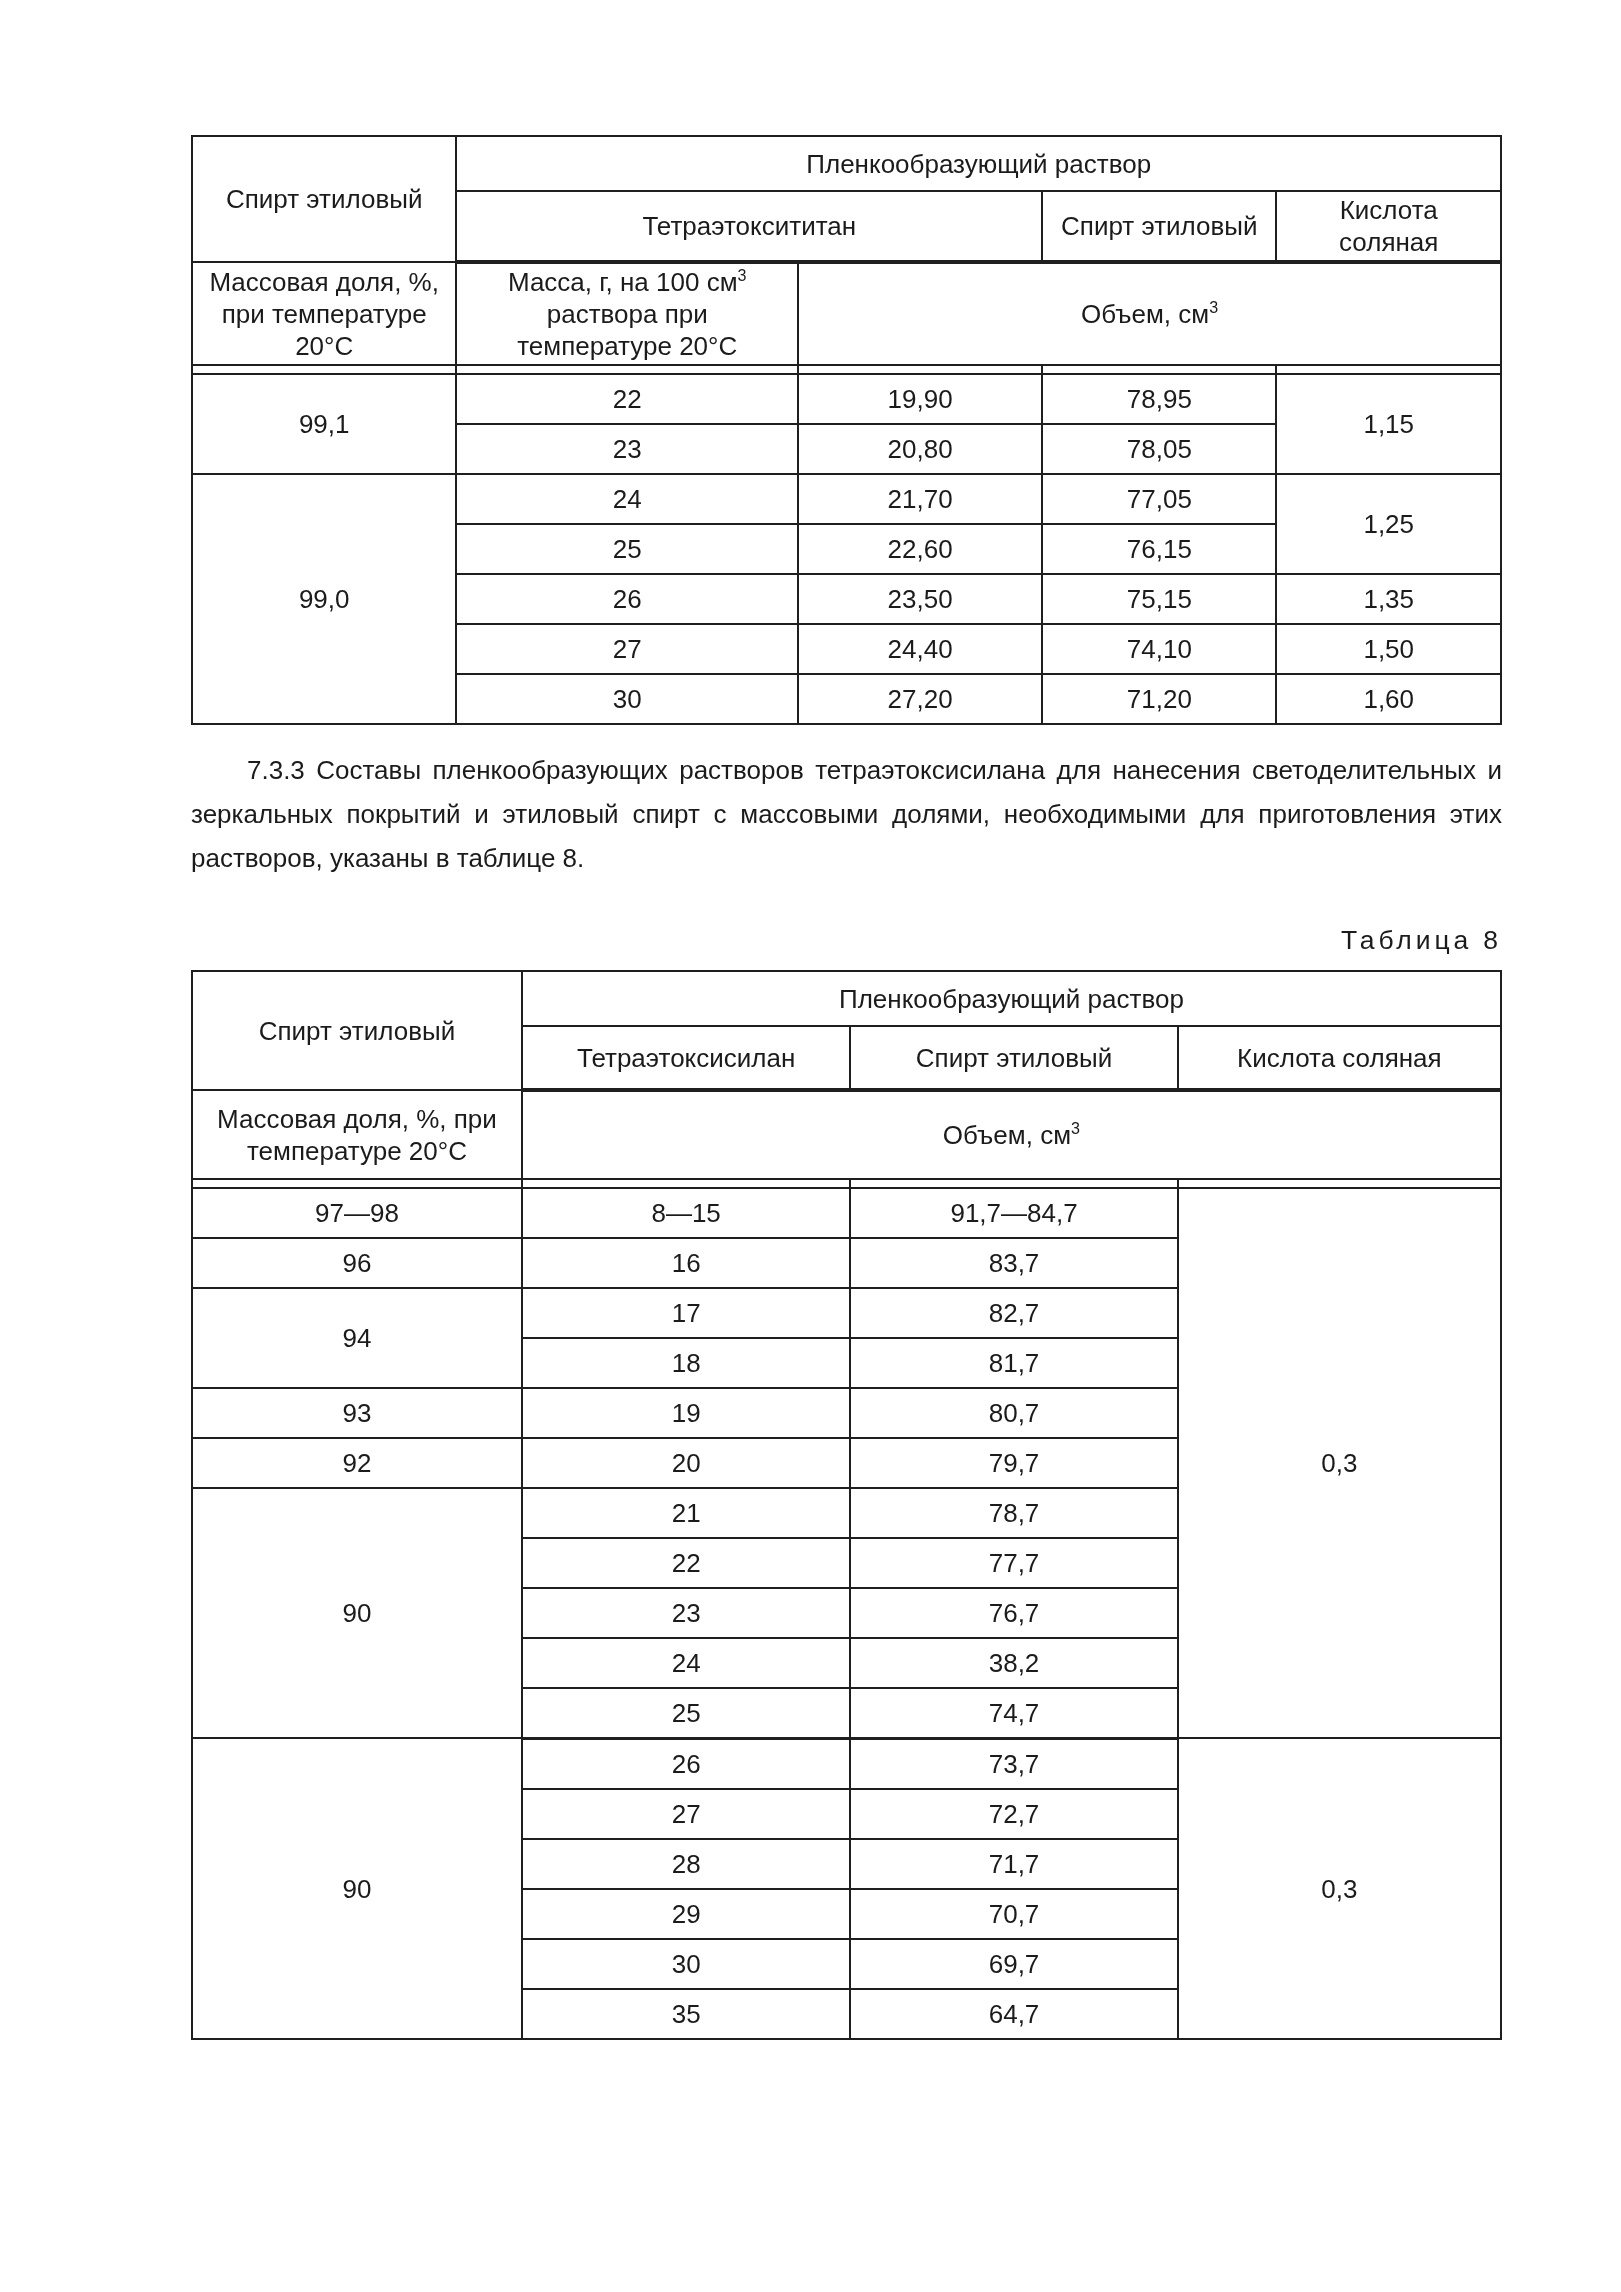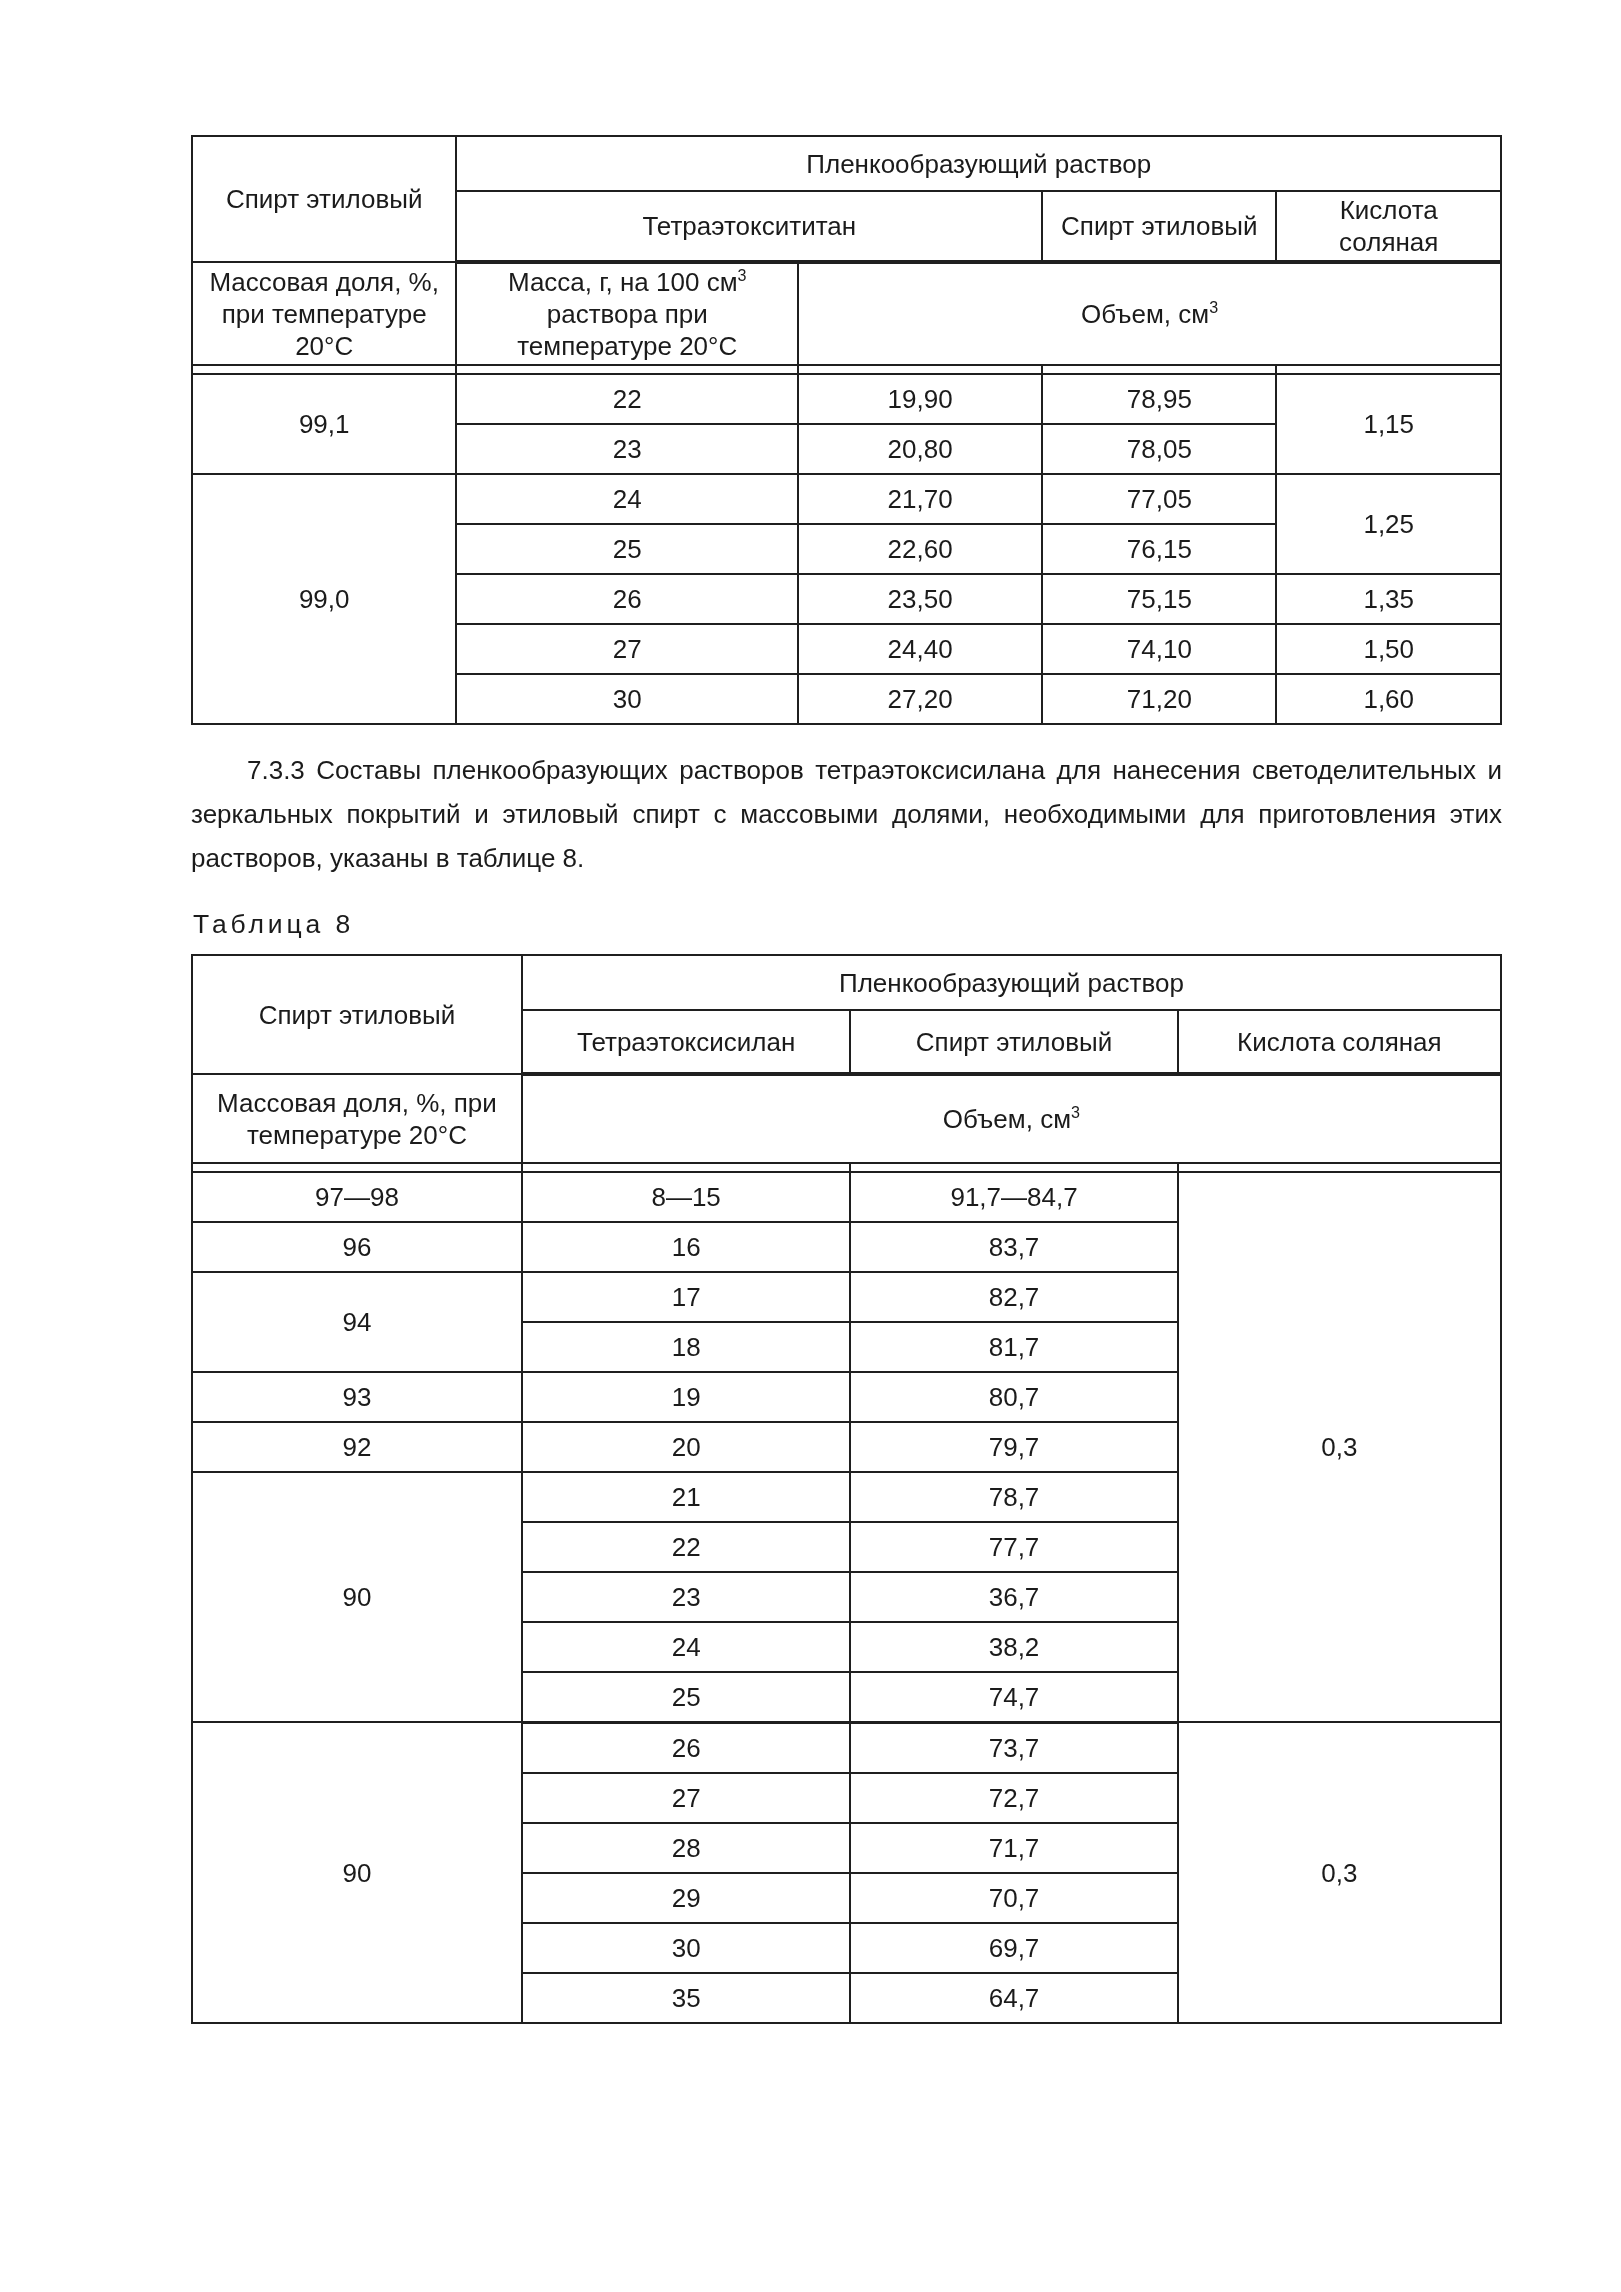--- a/index.html
+++ b/index.html
@@ -5,21 +5,21 @@
   html,body{margin:0;padding:0;background:#ffffff;}
   body{
     width:1621px;min-height:2293px;box-sizing:border-box;
     padding:135px 119px 39px 191px;
     font-family:"Liberation Sans","DejaVu Sans",sans-serif;
     color:#1b1b1b;
   }
   .doc-number{font-size:29px;font-weight:bold;letter-spacing:0.5px;margin:0 0 53px 0;}
   .tbl-caption{font-size:26.5px;margin:0 0 13.7px 2px;}
   .caption-italic{font-style:italic;}
-  .caption-spaced{letter-spacing:3.9px;margin-top:29px;}
+  .caption-spaced{letter-spacing:3.9px;margin-top:45px;text-align:right;}
   p.body-text{
     font-size:26px;line-height:44px;text-align:justify;
     text-indent:56px;margin:23.5px 0 25.5px 0;
     hyphens:manual;
   }
   table.gost{
     width:100%;border-collapse:collapse;table-layout:fixed;
     border:2.9px solid #1f1f1f;
   }
   table.gost td{
@@ -184,21 +184,21 @@
       <td rowspan="5">90</td>
       <td>21</td>
       <td>78,7</td>
     </tr>
     <tr class="data">
       <td>22</td>
       <td>77,7</td>
     </tr>
     <tr class="data">
       <td>23</td>
-      <td>36,7</td>
+      <td>76,7</td>
     </tr>
     <tr class="data">
       <td>24</td>
       <td>38,2</td>
     </tr>
     <tr class="data grp-end">
       <td>25</td>
       <td>74,7</td>
     </tr>
     <tr class="data">

